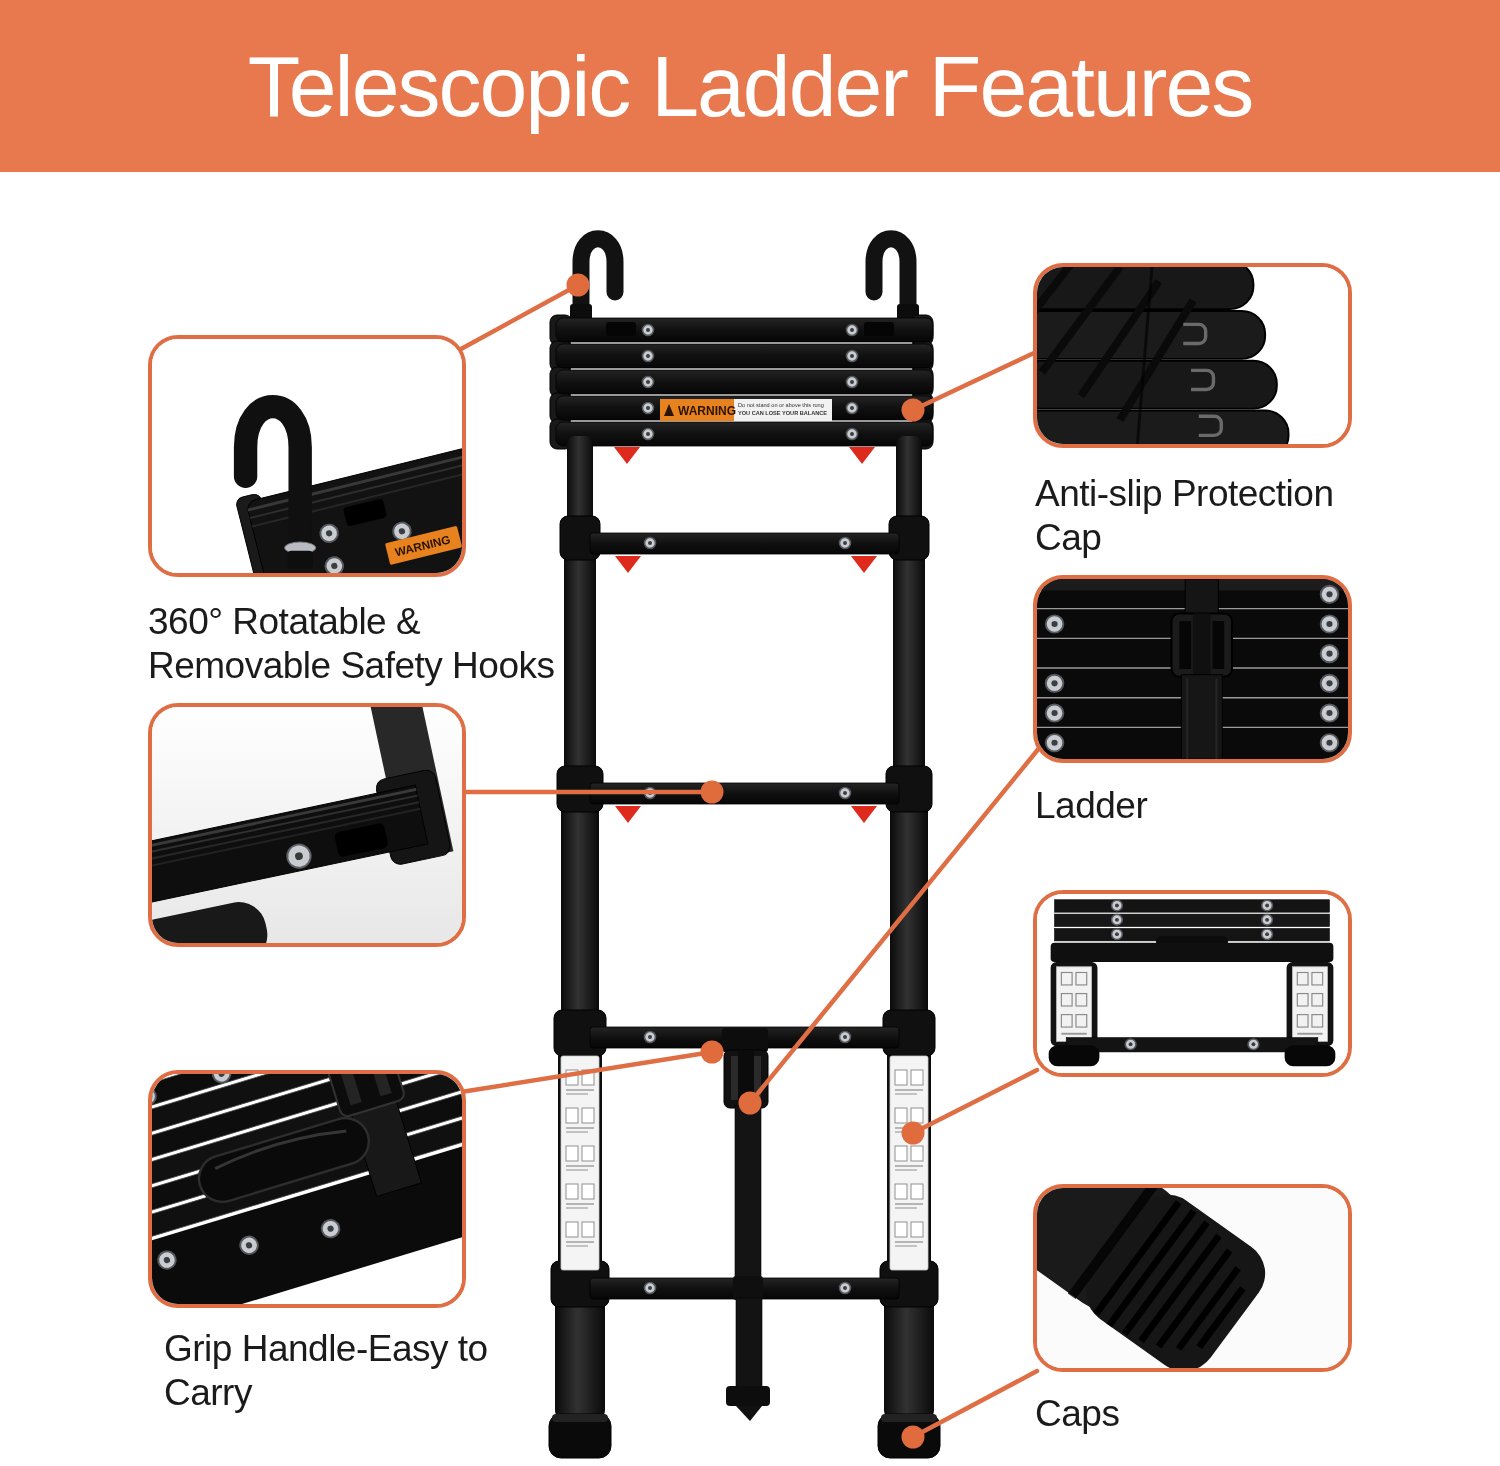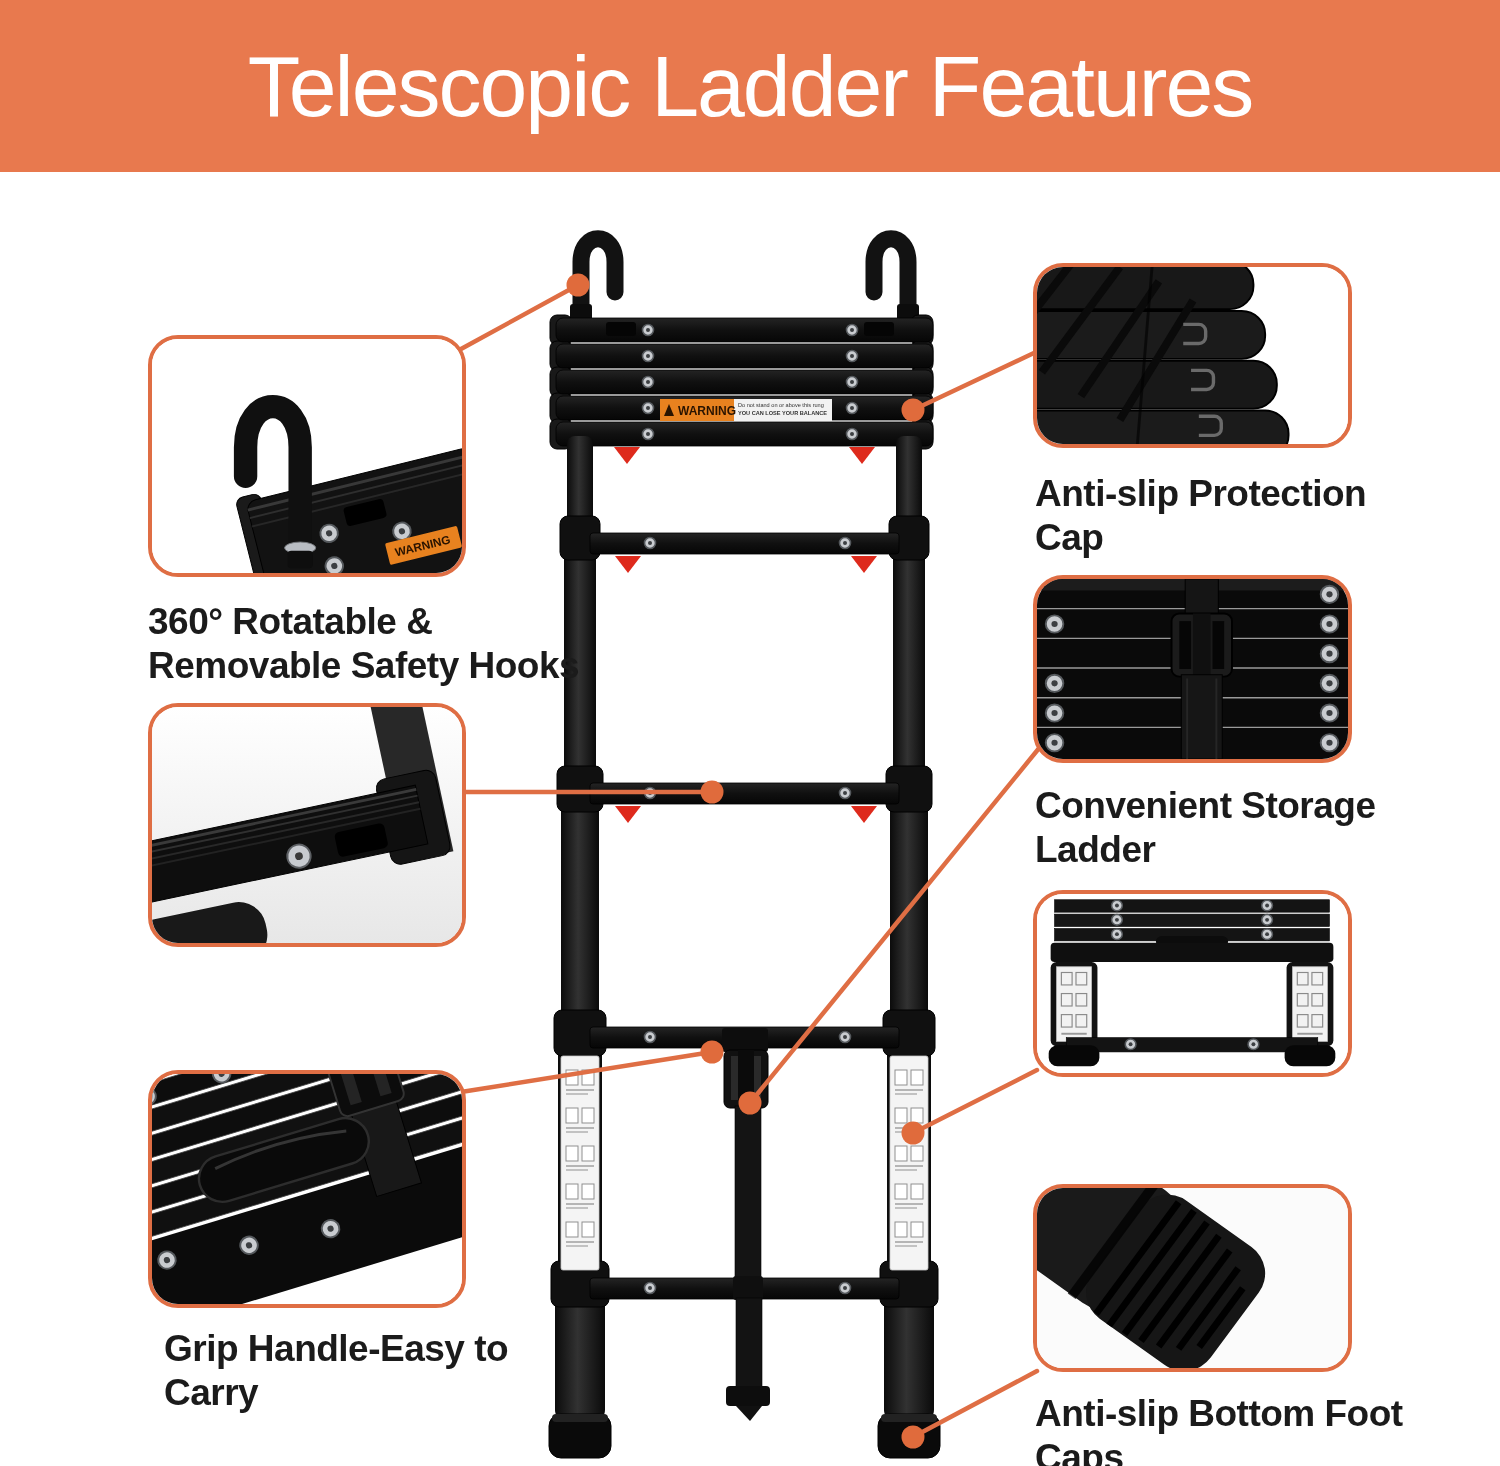--- a/index.html
+++ b/index.html
@@ -14,21 +14,21 @@
   .header h1{
     margin:0;color:#ffffff;font-size:86px;font-weight:400;letter-spacing:-2px;white-space:nowrap;
   }
   .ladder-svg{position:absolute;left:0;top:0;width:1500px;height:1466px;}
   .callout{
     position:absolute;box-sizing:border-box;background:#ffffff;
     border:4.5px solid #DF6E44;border-radius:30px;overflow:hidden;
   }
   .callout svg{display:block;width:100%;height:100%;}
   .cap{
-    position:absolute;color:#1B1B1B;font-size:37px;font-weight:700;line-height:1.18;
+    position:absolute;color:#1B1B1B;font-size:37px;font-weight:400;line-height:1.18;
     letter-spacing:-0.5px;
   }
   .cap-line{white-space:nowrap;}
 </style>
 </head>
 <body>
 
 <div class="stage">
 
   <div class="header">
@@ -425,21 +425,19 @@
   </div>
   <div class="cap" style="left:164px;top:1327px;width:440px">
     <div class="cap-line">Grip Handle-Easy to</div>
     <div class="cap-line">Carry</div>
   </div>
   <div class="cap" style="left:1035px;top:472px;width:420px">
     <div class="cap-line">Anti-slip Protection</div>
     <div class="cap-line">Cap</div>
   </div>
   <div class="cap" style="left:1035px;top:784px;width:420px">
-    <div class="cap-line">Convenient Storage</div>
     <div class="cap-line">Ladder</div>
   </div>
   <div class="cap" style="left:1035px;top:1392px;width:420px">
-    <div class="cap-line">Anti-slip Bottom Foot</div>
     <div class="cap-line">Caps</div>
   </div>
 
 </div>
 
 </body></html>

